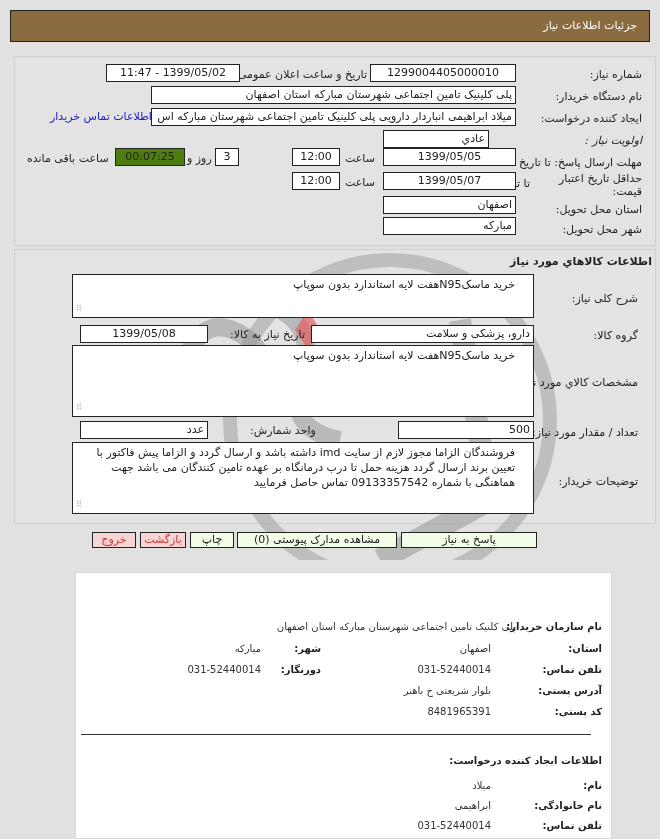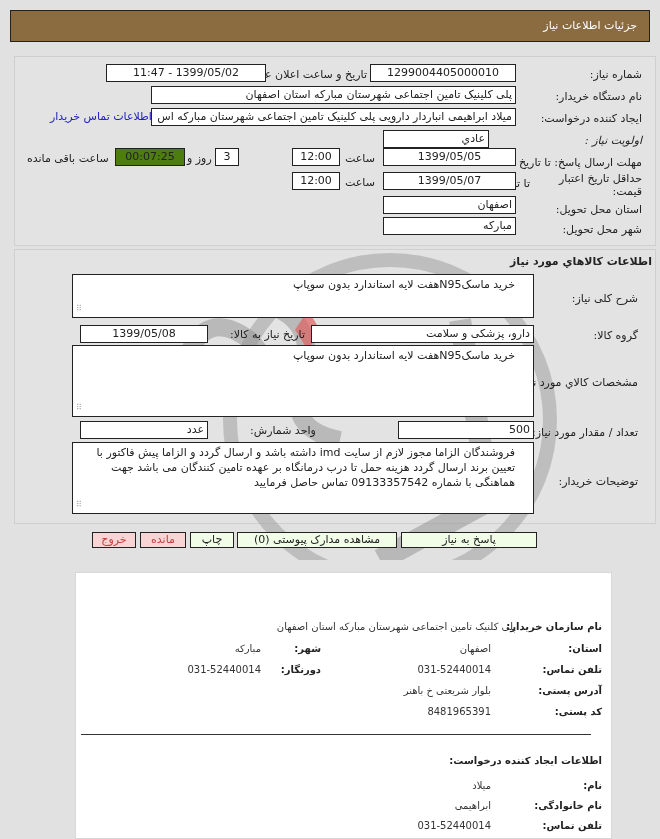--- a/index.html
+++ b/index.html
@@ -49,21 +49,21 @@
 
 <div class="abs header-bar">
   <span>جزئیات اطلاعات نیاز</span>
 </div>
 
 <div class="abs panel" style="left:14px;top:56px;width:642px;height:190px;"></div>
 
 <span class="lbl" style="right:18px;top:68px;">شماره نیاز:</span>
 <div class="box center" style="left:370px;top:64px;width:146px;">1299004405000010</div>
 <span class="lbl" style="right:293px;top:68px;">تاریخ و ساعت اعلان عمومی:</span>
-<div class="box center" style="left:106px;top:64px;width:160px;">1399/05/02 - 11:47</div>
+<div class="box center" style="left:106px;top:64px;width:134px;">1399/05/02 - 11:47</div>
 
 <span class="lbl" style="right:18px;top:90px;">نام دستگاه خریدار:</span>
 <div class="box right" style="left:151px;top:86px;width:365px;">پلی کلینیک تامین اجتماعی شهرستان مبارکه استان اصفهان</div>
 
 <span class="lbl" style="right:18px;top:112px;">ایجاد کننده درخواست:</span>
 <div class="box right" style="left:151px;top:108px;width:365px;">میلاد ابراهیمی انباردار دارویی پلی کلینیک تامین اجتماعی شهرستان مبارکه اس</div>
 <span class="lbl link" style="left:50px;top:110px;">اطلاعات تماس خریدار</span>
 
 <span class="lbl" style="right:18px;top:134px;font-style:italic;">اولویت نیاز :</span>
 <div class="box right" style="left:383px;top:130px;width:106px;">عادي</div>
@@ -124,21 +124,21 @@
 
 <span class="lbl" style="right:22px;top:475px;">توضیحات خریدار:</span>
 <div class="ta" style="left:72px;top:442px;width:462px;height:72px;">
   <span>فروشندگان الزاما مجوز لازم از سایت imd داشته باشد و ارسال گردد و الزاما پیش فاکتور با تعیین برند ارسال گردد هزینه حمل تا درب درمانگاه بر عهده تامین کنندگان می باشد جهت هماهنگی با شماره 09133357542 تماس حاصل فرمایید</span>
   <span class="grip">⠿</span>
 </div>
 
 <div class="btn" style="left:401px;top:532px;width:136px;">پاسخ به نیاز</div>
 <div class="btn" style="left:237px;top:532px;width:160px;">مشاهده مدارک پیوستی (0)</div>
 <div class="btn" style="left:190px;top:532px;width:44px;">چاپ</div>
-<div class="btn red" style="left:140px;top:532px;width:46px;">مانده</div>
+<div class="btn red" style="left:140px;top:532px;width:46px;">بازگشت</div>
 <div class="btn red" style="left:92px;top:532px;width:44px;">خروج</div>
 
 <div class="card">
   <span class="c-lbl" style="right:9px;top:48px;">نام سازمان خریدار:</span>
   <span class="c-val" style="right:95px;top:48px;">پلی کلنیک تامین اجتماعی شهرستان مبارکه استان اصفهان</span>
 
   <span class="c-lbl" style="right:9px;top:70px;">استان:</span>
   <span class="c-val" style="right:120px;top:70px;">اصفهان</span>
   <span class="c-lbl" style="right:290px;top:70px;">شهر:</span>
   <span class="c-val" style="right:350px;top:70px;">مبارکه</span>

